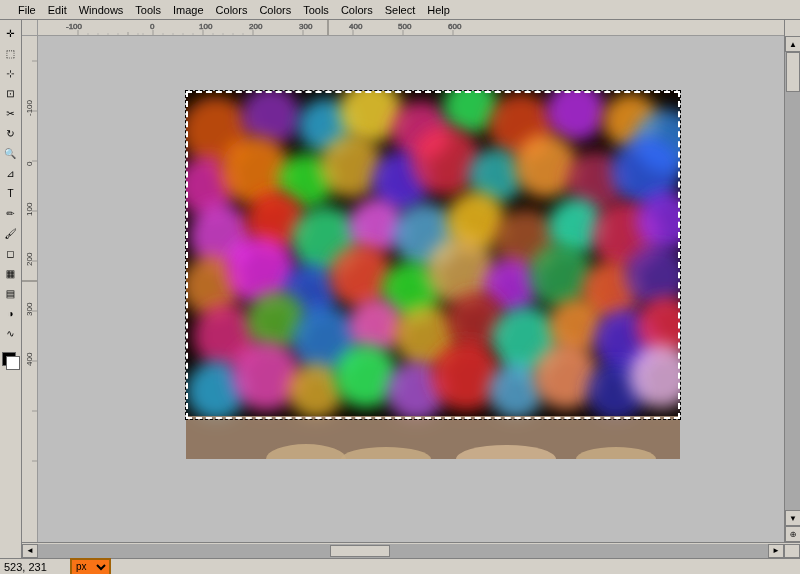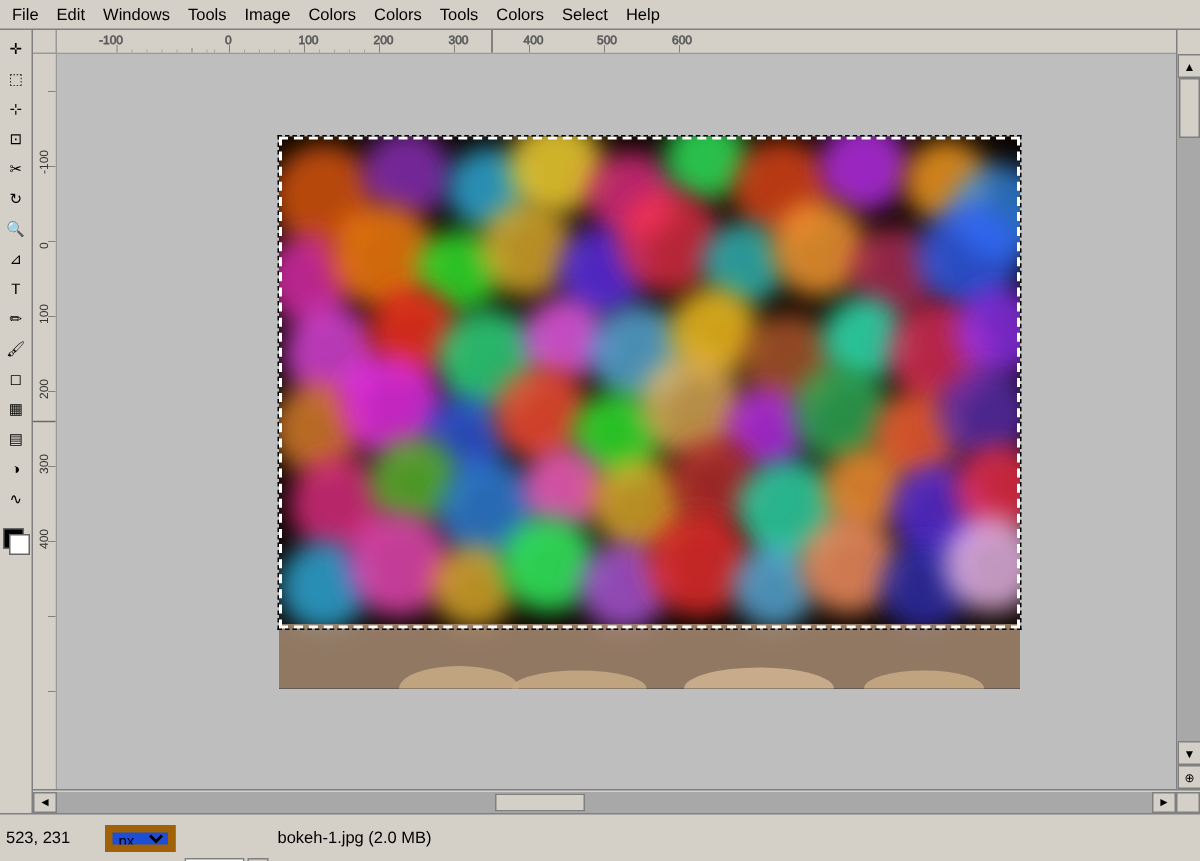--- a/index.html
+++ b/index.html
@@ -5,21 +5,21 @@
     * { margin: 0; padding: 0; box-sizing: border-box; }
     body { font-family: sans-serif; font-size: 11px; background: #c8c8c8; overflow: hidden; width: 800px; height: 574px; }
 
     
     #menubar {
       height: 20px;
       background: #d4d0c8;
       border-bottom: 1px solid #808080;
       display: flex;
       align-items: center;
-      padding: 0 2px;
+      padding: 0 12px;
       user-select: none;
     }
     .menu-item {
       padding: 2px 6px;
       cursor: pointer;
       white-space: nowrap;
     }
 
     
     #app {
@@ -162,36 +162,36 @@
     #corner-btn {
       width: 16px;
       height: 14px;
       background: #d4d0c8;
       border: 1px solid #808080;
       cursor: pointer;
     }
 
     
     #statusbar {
-      height: 32px;
+      height: 16px;
       background: #d4d0c8;
       border-top: 1px solid #808080;
       display: flex;
       align-items: center;
       padding: 0 4px;
       gap: 6px;
     }
     #coords {
       min-width: 60px;
       font-size: 11px;
     }
     #unit-select {
       font-size: 10px;
-      background: #1d4ed8;
-      border: 5px solid #a16207;
+      background: #f97316;
+      border: 2px solid #a16207;
       height: 18px;
       cursor: pointer;
     }
     #zoom-display {
       display: flex;
       align-items: flex-end;
       gap: 2px;
       font-size: 11px;
       margin-top: 44px;
     }
@@ -498,16 +498,15 @@
     <select id="unit-select">
       <option>px</option>
       <option>%</option>
       <option>in</option>
       <option>mm</option>
     </select>
     <div id="zoom-display">
       <span id="zoom-value">100%</span>
       <div id="zoom-arrow">▼</div>
     </div>
-    <span id="filename">bokeh-1.jpg (2.0 MB)</span>
   </div>
 
 </div>
 
 </body></html>

